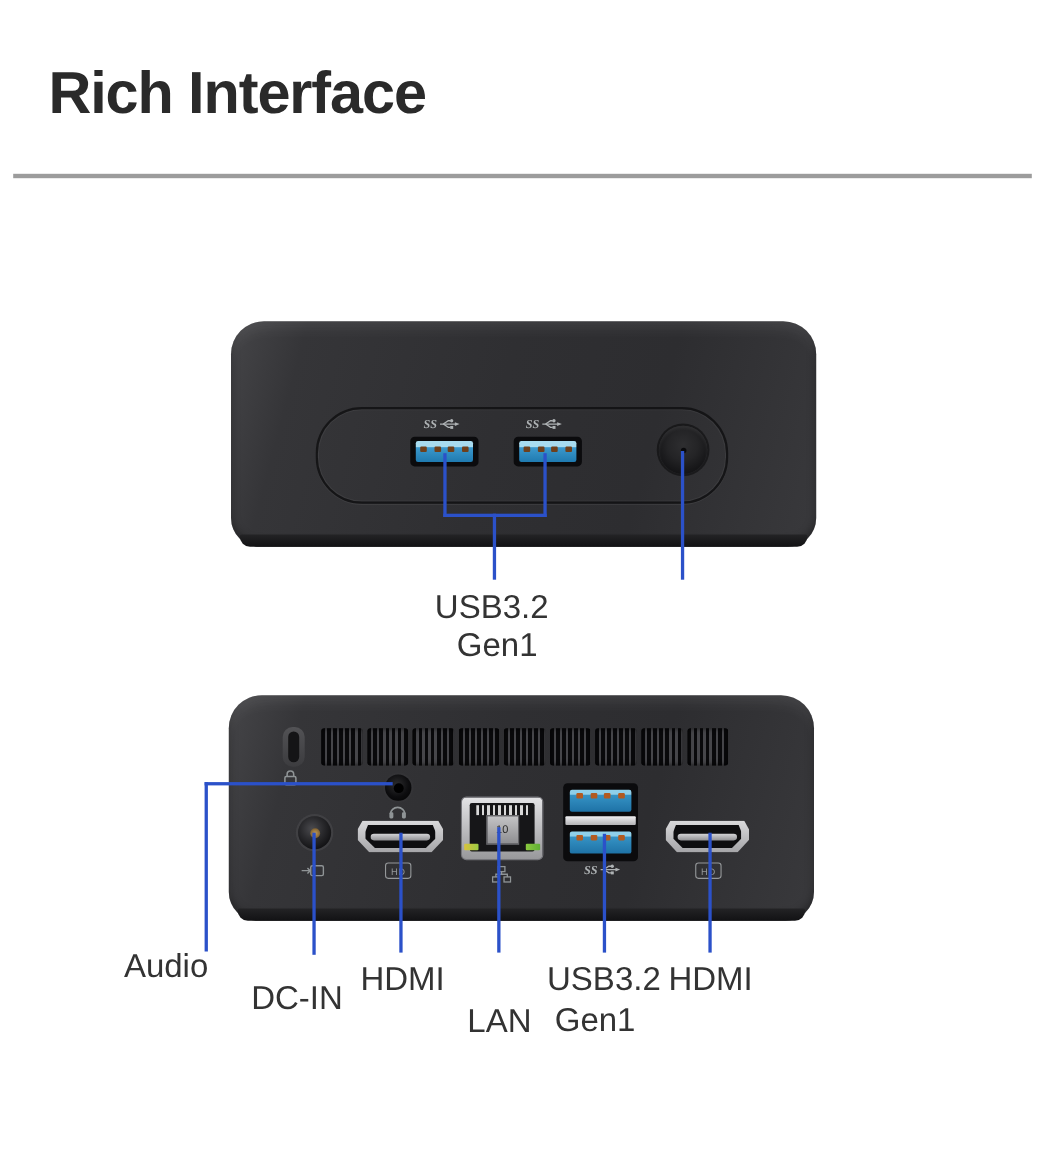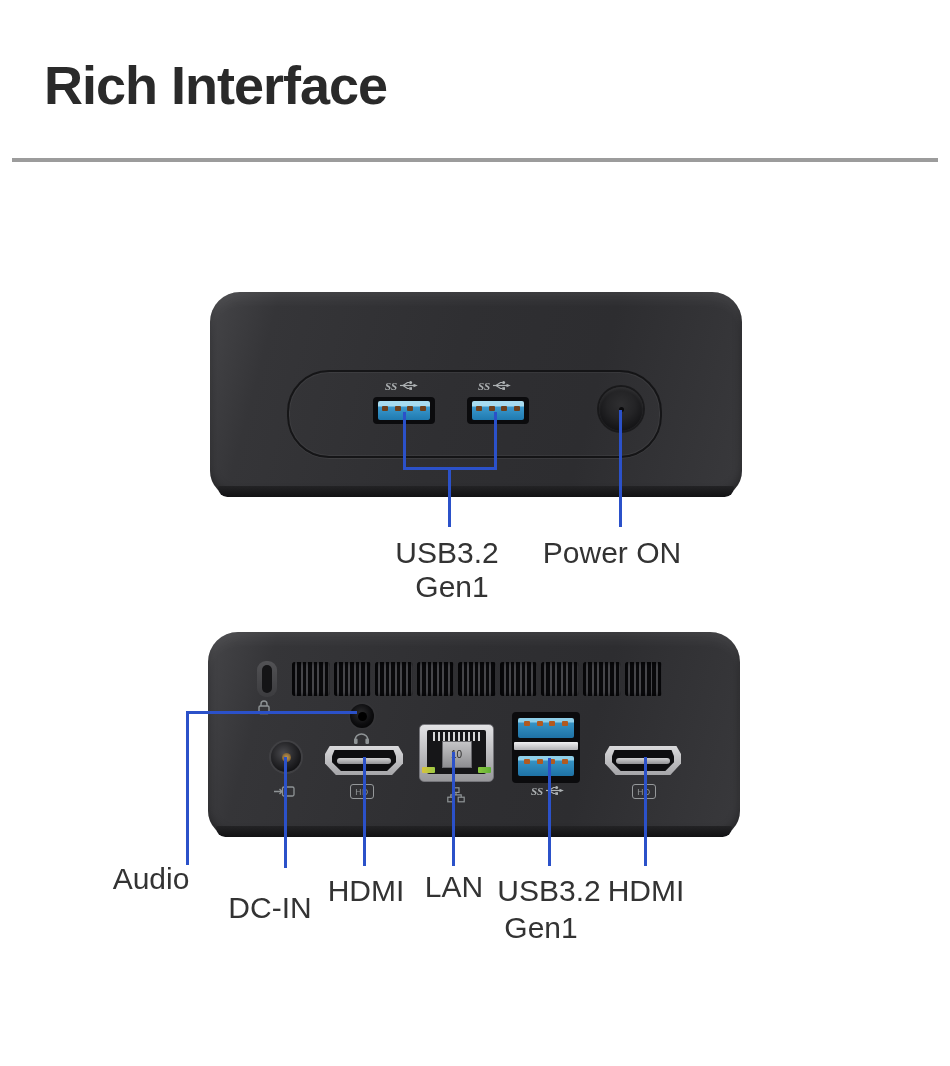--- a/index.html
+++ b/index.html
@@ -157,21 +157,20 @@
   <div class="power-button"></div>
 
   <div class="cline" style="left:403px;top:412px;width:3px;height:58px"></div>
   <div class="cline" style="left:494px;top:412px;width:3px;height:58px"></div>
   <div class="cline" style="left:403px;top:467px;width:94px;height:3px"></div>
   <div class="cline" style="left:448px;top:467px;width:3px;height:60px"></div>
   <div class="cline" style="left:619px;top:410px;width:3px;height:117px"></div>
 
   <div class="label" style="left:347px;top:536px">USB3.2</div>
   <div class="label" style="left:352px;top:570px">Gen1</div>
-  <div class="label" style="left:512px;top:536px">Power ON</div>
 
   <div class="device back-device"></div>
 
   <div class="kslot">
       <i></i>
     </div>
   <svg class="icon" style="left:256px;top:699px" width="16" height="16" viewBox="0 0 16 16">
     <rect x="3" y="7" width="10" height="7.5" rx="1.2" fill="none" stroke="#8f9496" stroke-width="1.4"></rect>
     <path d="M5 7 V5 a3 3 0 0 1 6 0 V7" fill="none" stroke="#8f9496" stroke-width="1.4"></path>
   </svg>
@@ -265,18 +264,18 @@
   <div class="cline" style="left:186px;top:711px;width:3px;height:154px"></div>
   <div class="cline" style="left:284px;top:757px;width:3px;height:111px"></div>
   <div class="cline" style="left:363px;top:757px;width:3px;height:109px"></div>
   <div class="cline" style="left:452px;top:752px;width:3px;height:114px"></div>
   <div class="cline" style="left:548px;top:758px;width:3px;height:108px"></div>
   <div class="cline" style="left:644px;top:757px;width:3px;height:109px"></div>
 
   <div class="label" style="left:51px;top:862px">Audio</div>
   <div class="label" style="left:170px;top:891px">DC-IN</div>
   <div class="label" style="left:266px;top:874px">HDMI</div>
-  <div class="label" style="left:354px;top:870px">LAN</div>
+  <div class="label" style="left:354px;top:912px">LAN</div>
   <div class="label" style="left:449px;top:874px">USB3.2</div>
   <div class="label" style="left:441px;top:911px">Gen1</div>
   <div class="label" style="left:546px;top:874px">HDMI</div>
 
 </div>
 
 </body></html>

